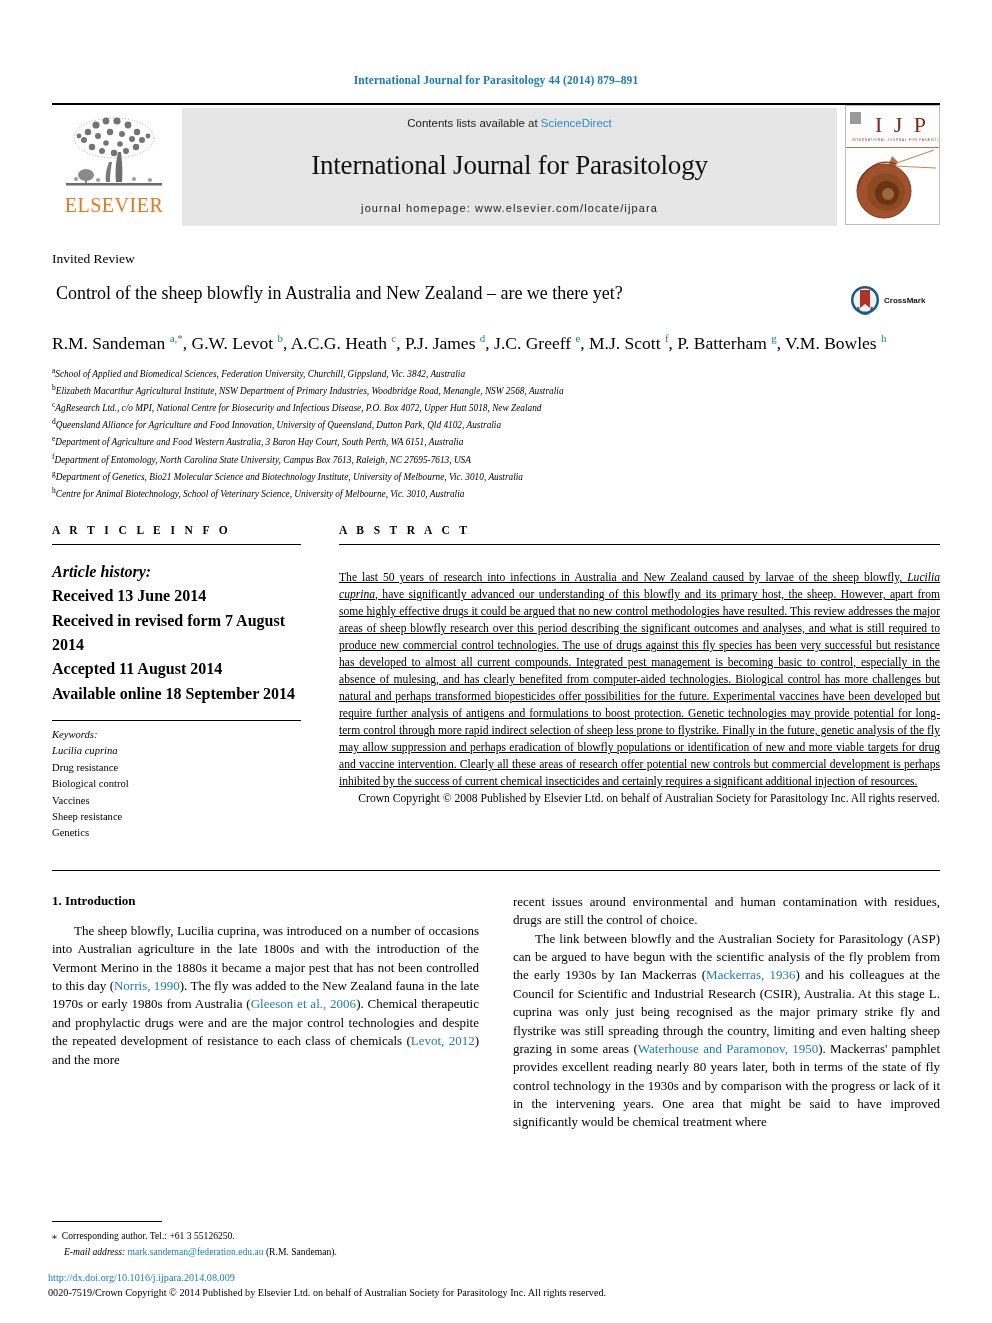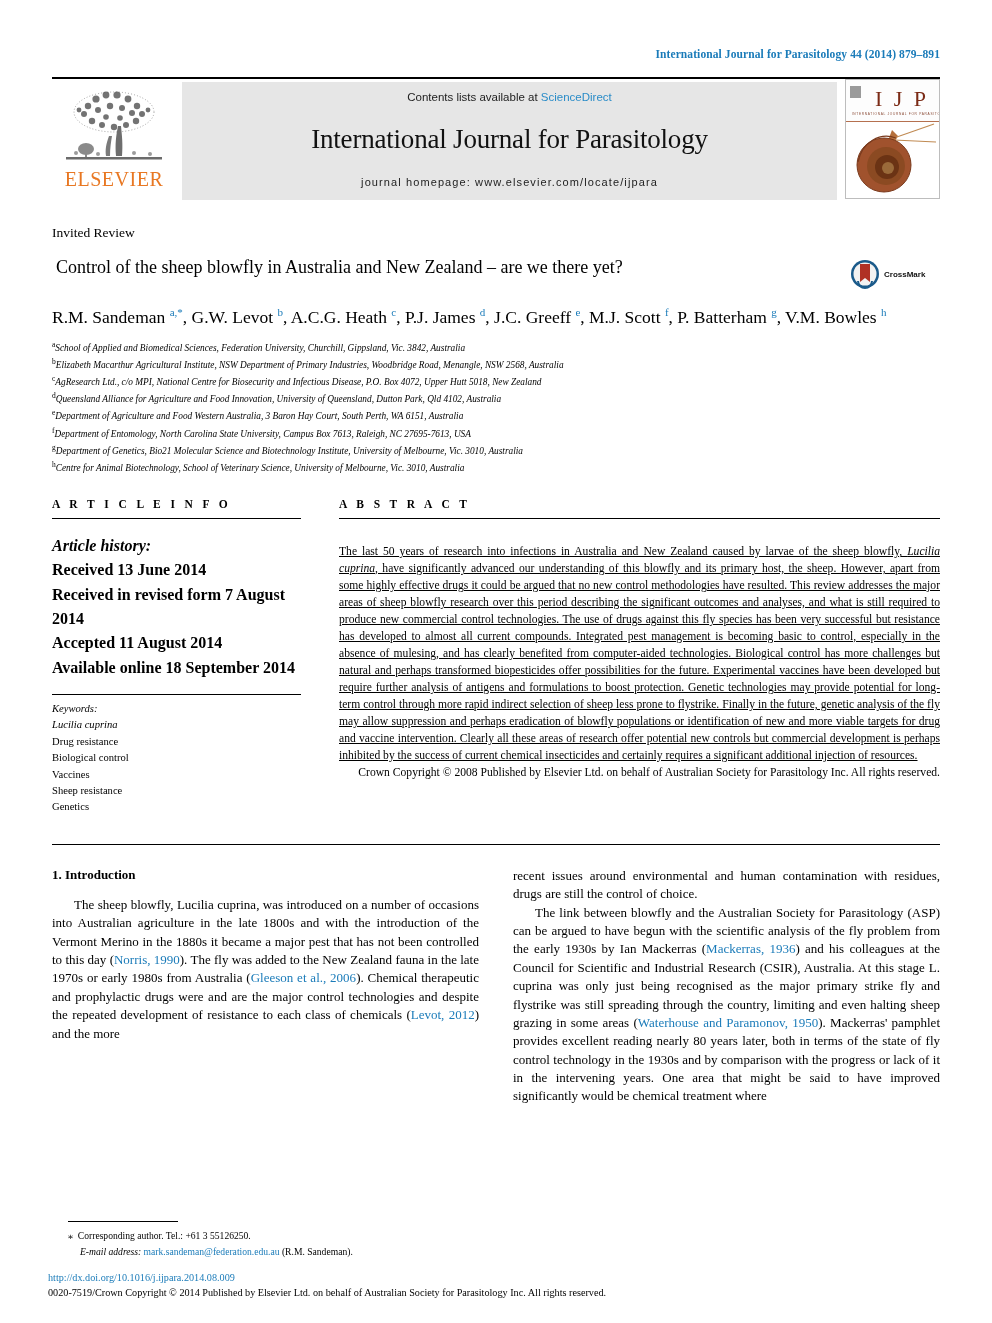--- a/index.html
+++ b/index.html
@@ -10,25 +10,25 @@
     background: #ffffff;
     font-family: "Liberation Serif", "DejaVu Serif", serif;
     color: #000000;
     position: relative;
     overflow: hidden;
   }
   .page { position: relative; width: 992px; height: 1323px; padding: 0 52px; }
 
   
   .running-head {
-    text-align: right;
+    text-align: center;
     color: #1a7bb9;
     font-size: 11.5px;
     font-weight: bold;
-    padding-top: 48px;
+    padding-top: 74px;
     letter-spacing: 0.1px;
   }
 
   
   .masthead {
     margin-top: 17px;
     border-top: 2px solid #000;
     display: flex;
     align-items: flex-start;
     height: 123px;
@@ -180,21 +180,21 @@
     line-height: 1.415;
     text-align: justify;
     text-indent: 22px;
     margin: 0;
     color: #000;
   }
   .para.noindent { text-indent: 0; }
   a, .ref { color: #1a7bb9; text-decoration: none; }
 
   
-  .footnote-wrap { position: absolute; left: 68px; bottom: 63px; width: 408px; }
+  .footnote-wrap { position: absolute; left: 52px; bottom: 63px; width: 408px; }
   .footnote-rule { border-top: 1px solid #000; width: 110px; margin-bottom: 6px; }
   .footnote { font-size: 9.6px; line-height: 1.62; }
   .footnote .star { font-size: 10px; }
   .footnote .em { font-style: italic; }
   .footer {
     position: absolute;
     left: 48px;
     bottom: 22px;
     width: 888px;
   }

